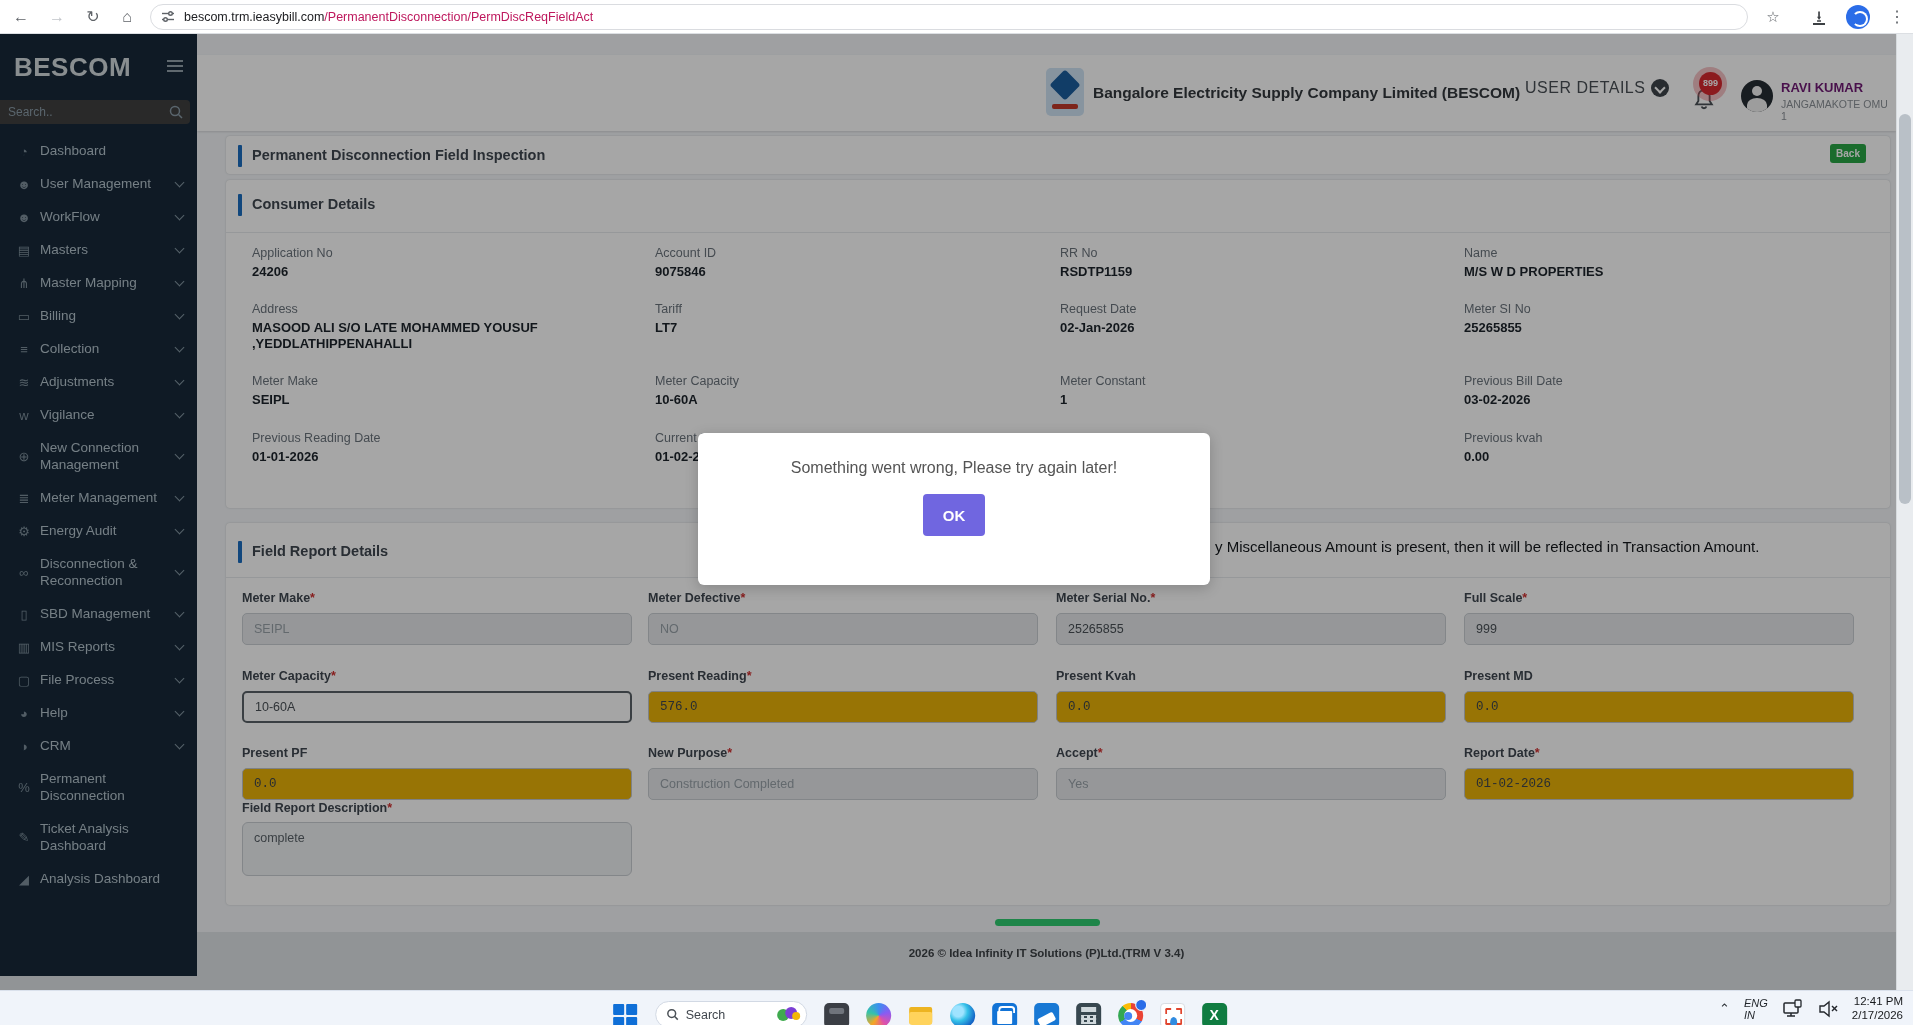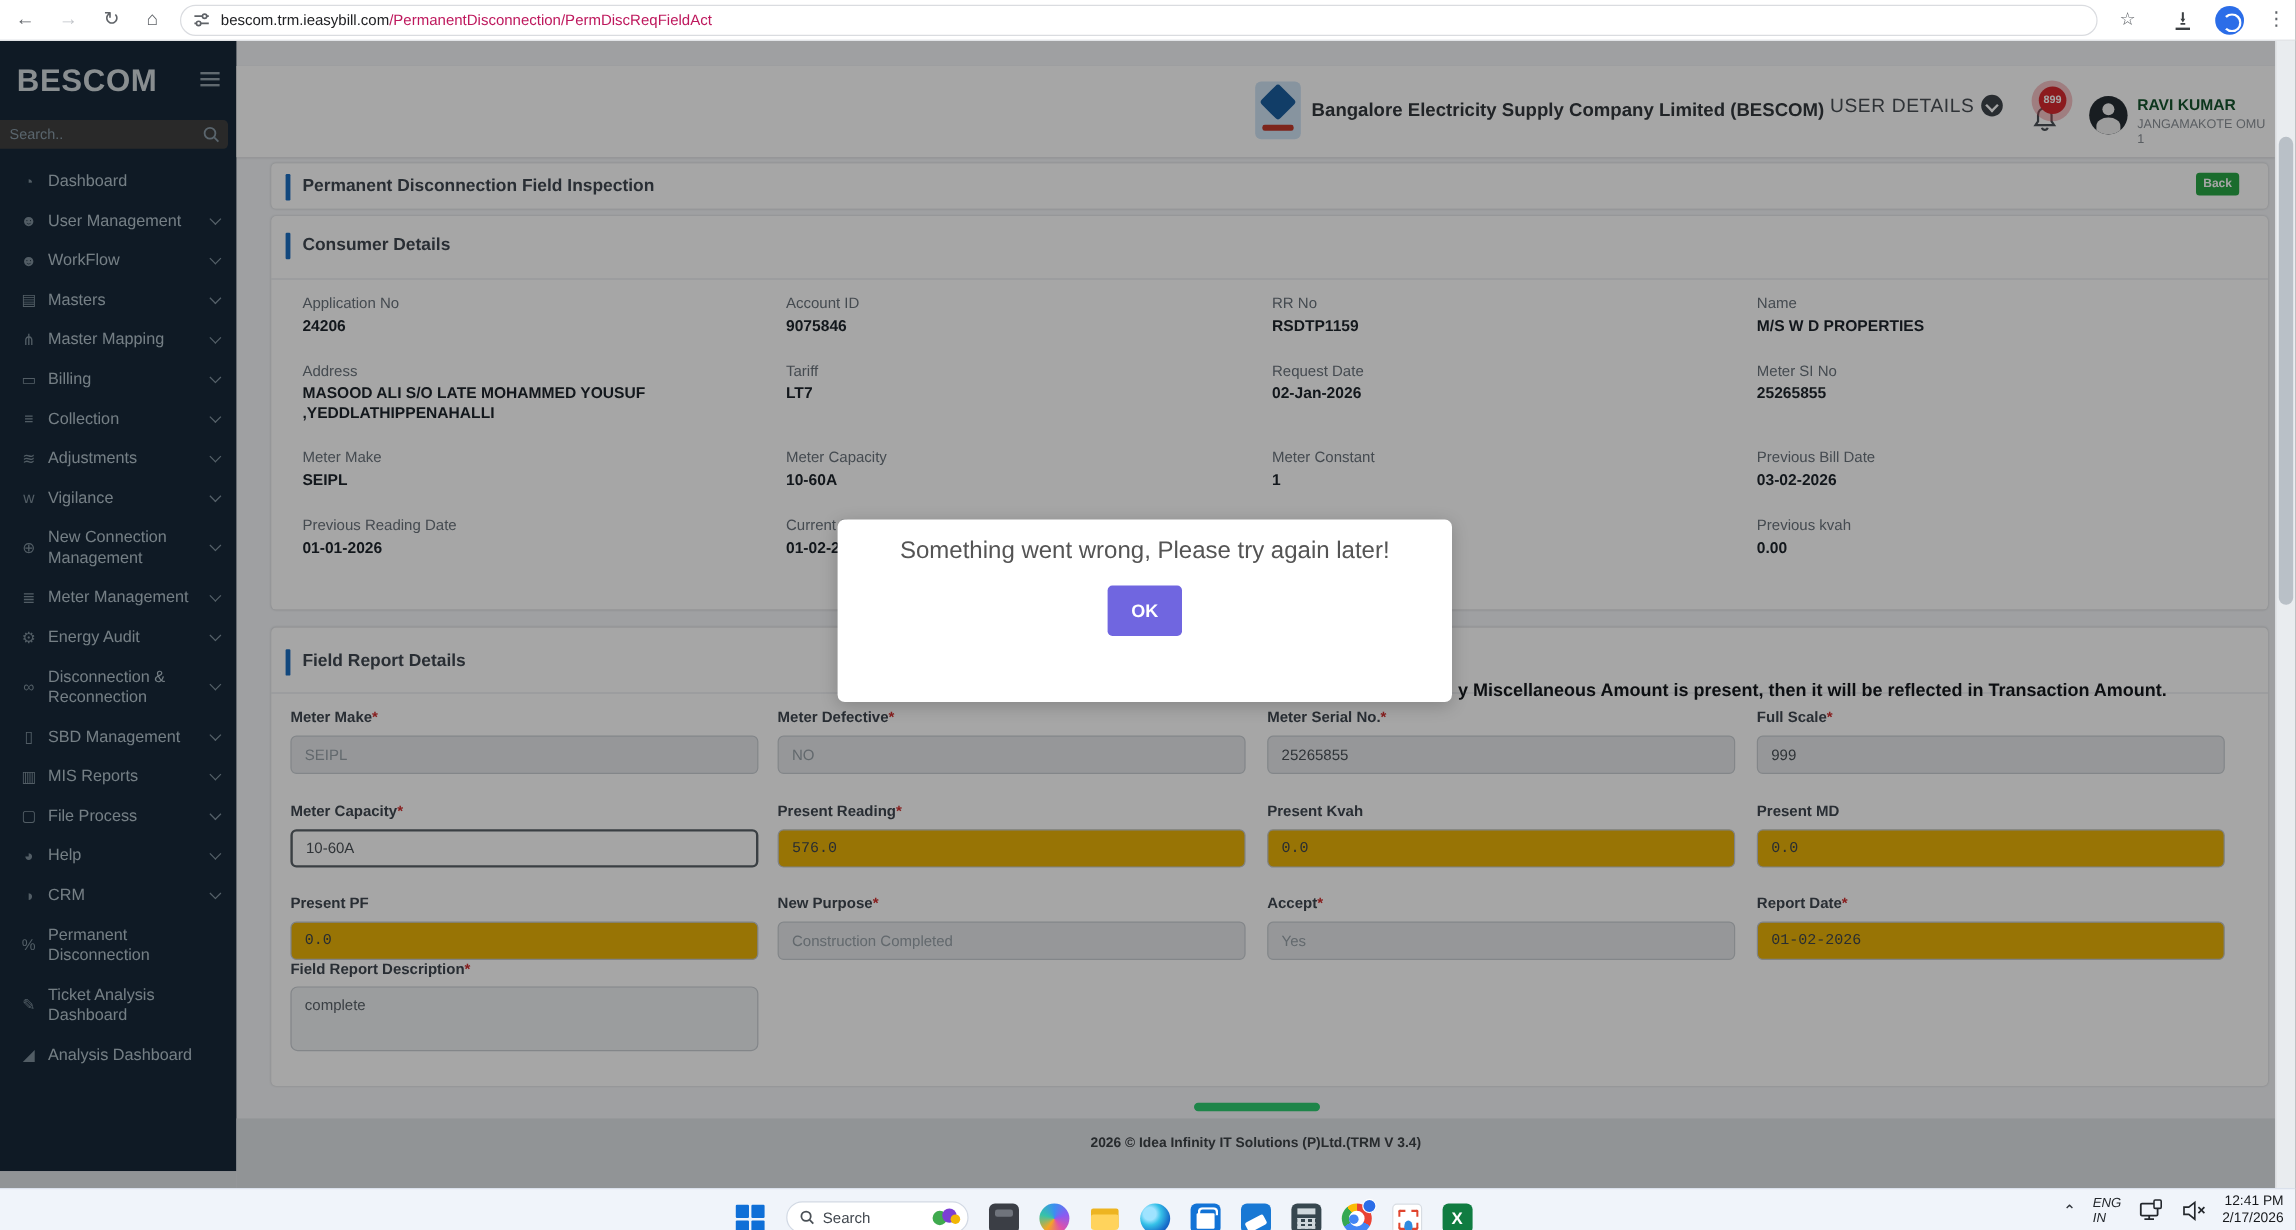--- a/index.html
+++ b/index.html
@@ -24,21 +24,21 @@
   .company-title { position:absolute; left:896px; top:29px; font-size:15.5px; font-weight:bold; color:#33383d; }
   .user-details { position:absolute; left:1328px; top:24px; font-size:16px; letter-spacing:.5px; color:#494f55; }
   .ud-chev { display:inline-block; width:18px; height:18px; background:#3e444a; border-radius:50%; vertical-align:-4px; margin-left:6px; position:relative; }
   .ud-chev::after{ content:""; position:absolute; left:5px; top:5px; width:6px; height:6px; border-right:2px solid #fff; border-bottom:2px solid #fff; transform:rotate(45deg); }
   .bell-wrap { position:absolute; left:1488px; top:18px; width:44px; height:44px; }
   .badge-halo { position:absolute; left:8px; top:-6px; width:34px; height:34px; border-radius:50%; background:rgba(224,80,90,.35); }
   .notif-badge { position:absolute; left:14px; top:-1px; min-width:23px; height:23px; border-radius:50%; background:#d7282f; color:#fff; font-size:9px; font-weight:bold; text-align:center; line-height:23px; }
   .avatar { position:absolute; left:1544px; top:25px; width:32px; height:32px; border-radius:50%; background:#262d33; overflow:hidden; }
   .avatar::before{ content:""; position:absolute; left:11px; top:6px; width:10px; height:10px; border-radius:50%; background:#f2f2f2; }
   .avatar::after{ content:""; position:absolute; left:6px; top:18px; width:20px; height:14px; border-radius:50% 50% 0 0; background:#f2f2f2; }
-  .uname { position:absolute; left:1584px; top:25px; font-size:13px; font-weight:bold; color:#14532d; }
+  .uname { position:absolute; left:1584px; top:25px; font-size:13px; font-weight:bold; color:#701a75; }
   .urole { position:absolute; left:1584px; top:43px; font-size:10.5px; color:#8b9197; }
 
   
   .sidebar { position:absolute; left:0; top:34px; width:197px; height:942px; background:#17293a; }
   .sb-brand { position:absolute; left:14px; top:18px; font-size:26px; font-weight:bold; color:#d3dade; letter-spacing:.5px; }
   .sb-burger { position:absolute; left:167px; top:26px; width:16px; height:12px; border-top:2px solid #94a1ab; border-bottom:2px solid #94a1ab; }
   .sb-burger::after{ content:""; position:absolute; left:0; top:3px; width:16px; height:2px; background:#94a1ab; }
   .sb-search { position:absolute; left:0; top:66px; width:190px; height:24px; background:#404040; border:none; border-radius:0 4px 4px 0; color:#9fb0bb; font-size:12px; padding:0 24px 0 8px; }
   .sb-search::placeholder{ color:#8a9ca8; }
   .sb-mag { position:absolute; left:168px; top:70px; width:16px; height:16px; }
@@ -72,30 +72,30 @@
   .req { color:#d03030; }
   .inp { margin-top:8px; height:32px; border-radius:5px; font-size:12.5px; padding:0 11px; display:flex; align-items:center; }
   .inp.muted { background:#e6e9ec; border:1px solid #c9ced3; color:#98a1a8; }
   .inp.plain { background:#e6e9ec; border:1px solid #c9ced3; color:#4a5056; }
   .inp.dark  { background:#eab308; border:1px solid #c2c7cc; color:#3f464c;font-family:Liberation Mono, monospace; }
   .inp.active{ background:#fdfdfd; border:2px solid #5a6268; color:#4a5056; }
   .fc1{left:16px} .fc2{left:422px} .fc3{left:830px} .fc4{left:1238px}
   .frow1{top:68px} .frow2{top:146px} .frow3{top:223px}
   .desc-wrap { position:absolute; left:16px; top:278px; width:390px; }
   .desc-box { margin-top:7px; height:54px; background:#eef1f3; border:1px solid #c9ced3; border-radius:6px; font-size:12.5px; color:#5a6268; padding:8px 11px; }
-  .note-text { position:absolute; left:1215px; top:538px; width:650px; font-size:15px; font-weight:bold; color:#14181c;margin-top:29px; }
+  .note-text { position:absolute; left:1215px; top:538px; width:650px; font-size:15px; font-weight:normal; color:#14181c; }
 
   .green-thumb { position:absolute; left:995px; top:919px; width:105px; height:7px; border-radius:4px; background:#2ecc71; }
   .footerband { position:absolute; left:197px; top:932px; width:1699px; height:58px; background:#dfe3e7; }
   .footer-text { position:absolute; left:0; right:0; top:15px; text-align:center; font-size:11.5px; font-weight:bold; color:#3d4246; }
 
   
   .overlay { position:absolute; left:0; top:34px; width:1896px; height:956px; background:rgba(0,0,0,.35); z-index:50; }
   .modal { position:absolute; left:698px; top:433px; width:512px; height:152px; background:#fff; border-radius:6px; z-index:60; box-shadow:0 3px 14px rgba(0,0,0,.2); text-align:center; }
-  .modal-msg { margin-top:15px; font-size:20px; color:#545454; }
+  .modal-msg { margin-top:26px; font-size:16px; color:#545454; }
   .modal-ok { margin-top:17px; width:62px; height:42px; background:#7066e0; border:none; border-radius:4px; color:#fff; font-size:15px; font-weight:bold; }
 
   
   .vscroll { position:absolute; left:1896px; top:34px; width:17px; height:956px; background:#e9ecef; border-left:1px solid #d6dadd; z-index:55; }
   .vthumb { position:absolute; left:2px; top:80px; width:12px; height:390px; background:#b9c0c7; border-radius:6px; }
 
   
   .taskbar { position:absolute; left:0; top:990px; width:1913px; height:35px; background:#f0f4fa; border-top:1px solid #dae1ec; z-index:70; }
   .tk-center { position:absolute; left:50%; top:0; height:37px; transform:translateX(-56%); display:flex; align-items:flex-end; gap:17px; }
   .tk-icon { position:relative; width:25px; height:25px; }

